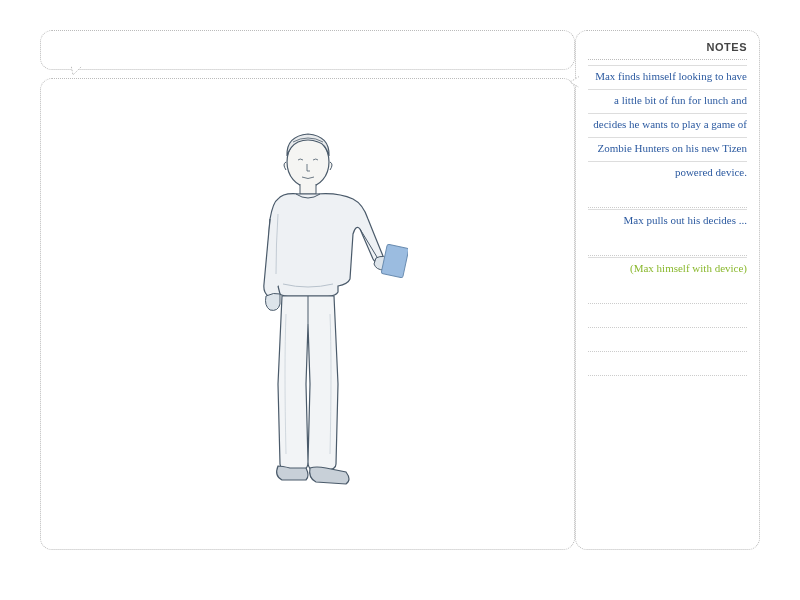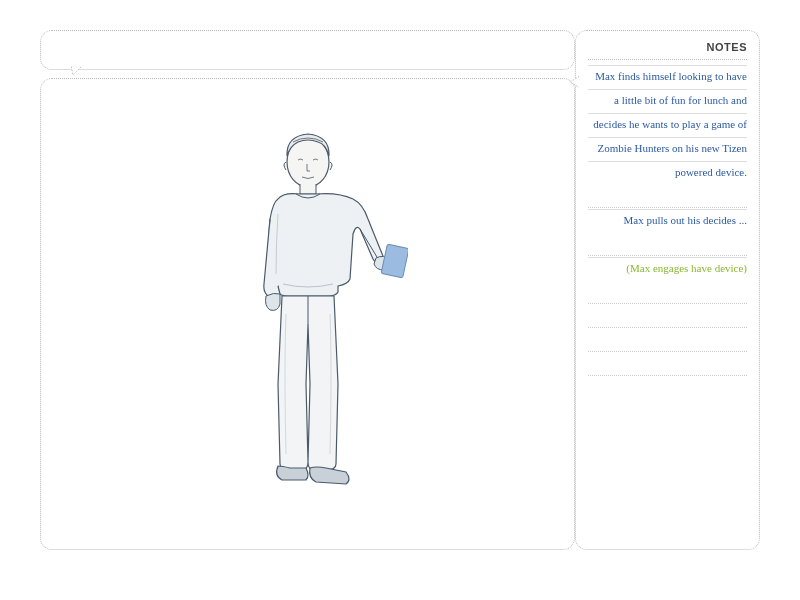--- a/index.html
+++ b/index.html
@@ -154,21 +154,21 @@
     <div class="notes-content">
       <div class="note-para1" style="background-image: repeating-linear-gradient(to bottom, transparent 0, transparent 23px, #ddd 23px, #ddd 24px); background-position: 0 2px;">
         <span>Max finds himself looking to have a little bit of fun for lunch and decides he wants to play a game of Zombie Hunters on his new Tizen powered device.</span>
       </div>
       <div class="notes-line"></div>
       <div class="note-para2" style="background-image: repeating-linear-gradient(to bottom, transparent 0, transparent 23px, #ddd 23px, #ddd 24px); background-position: 0 2px;">
         <span>Max pulls out his decides ...</span>
       </div>
       <div class="notes-line"></div>
       <div class="note-para3" style="background-image: repeating-linear-gradient(to bottom, transparent 0, transparent 23px, #ddd 23px, #ddd 24px); background-position: 0 2px;">
-        <span>(Max engages have device)</span>
+        <span>(Max himself with device)</span>
       </div>
       <div class="notes-line"></div>
       <div class="notes-line"></div>
       <div class="notes-line"></div>
       <div class="notes-line"></div>
     </div>
   </div>
 </div>
 
 </body></html>

